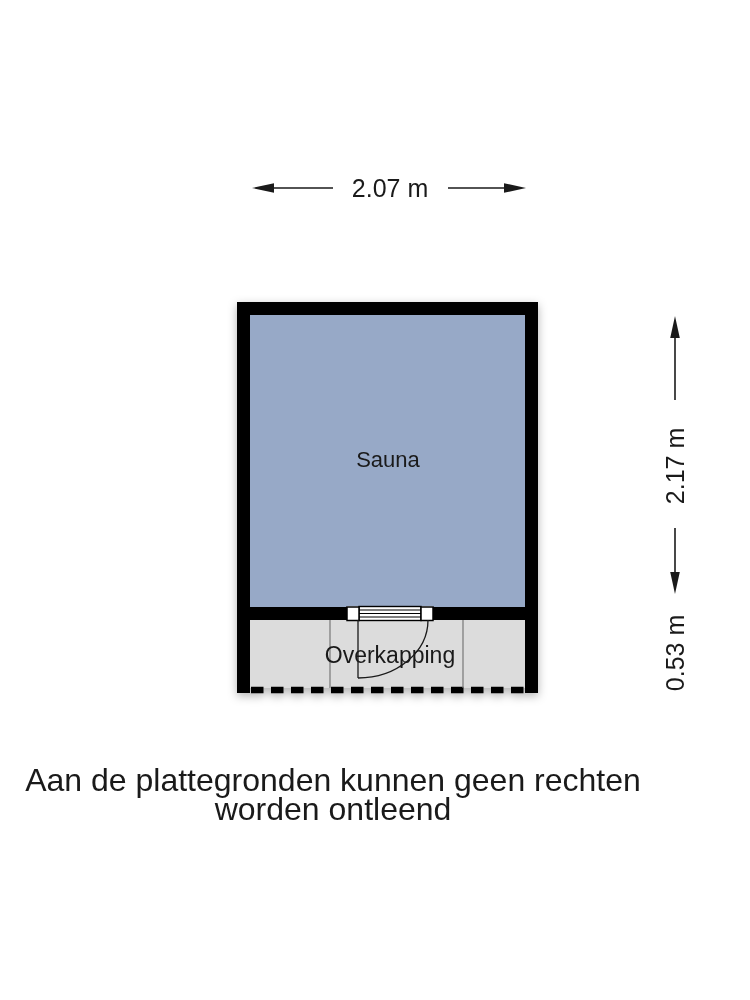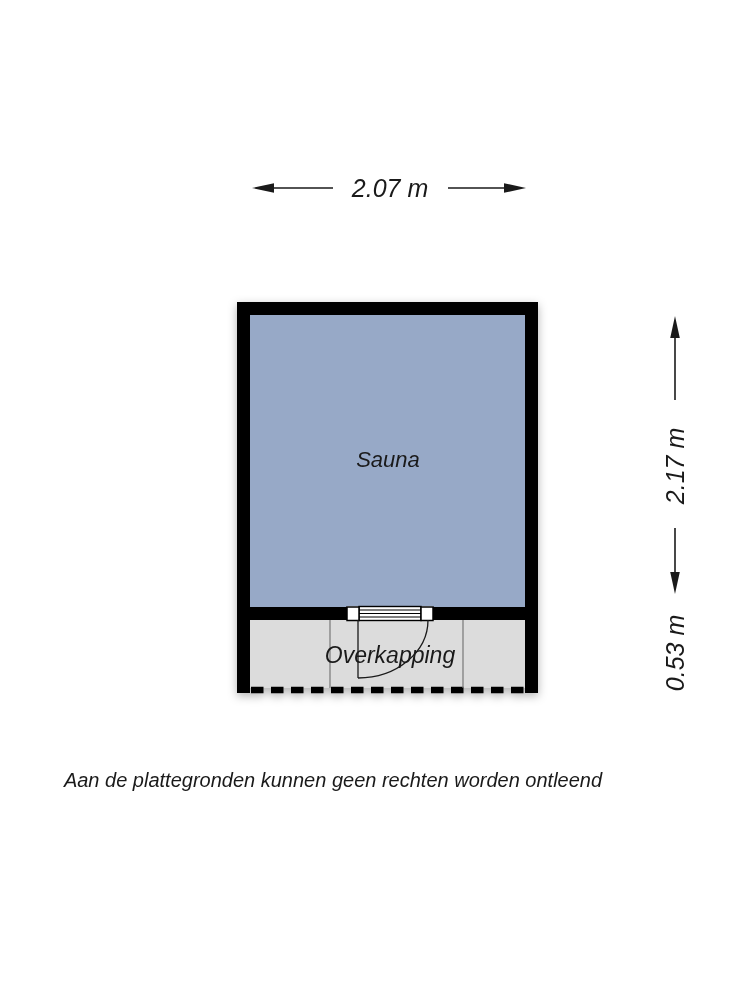--- a/index.html
+++ b/index.html
@@ -7,21 +7,20 @@
     padding: 0;
     background: #ffffff;
   }
   .stage {
     position: relative;
     width: 750px;
     height: 1000px;
     background: var(--background, #ffffff);
     font-family: "Liberation Sans", sans-serif;
     overflow: hidden;
-    font-style: italic;
   }
   .plan-svg {
     position: absolute;
     left: 0;
     top: 0;
   }
   .plan-silhouette {
     filter: drop-shadow(0px 3px 5px rgba(0,0,0,0.30));
   }
   .room-label {
@@ -32,21 +31,21 @@
     font-family: "Liberation Sans", sans-serif;
     fill: var(--text, #1a1a1a);
   }
   .footer {
     position: absolute;
     left: 0;
     top: 766px;
     width: 666px;
     text-align: center;
     color: var(--text, #1a1a1a);
-    font-size: 20px;
+    font-size: 32px;
     line-height: 29px;
   }
 </style>
 </head>
 <body>
 
 <div class="stage">
 
   <svg class="plan-svg" width="750" height="1000" viewBox="0 0 750 1000">
 

